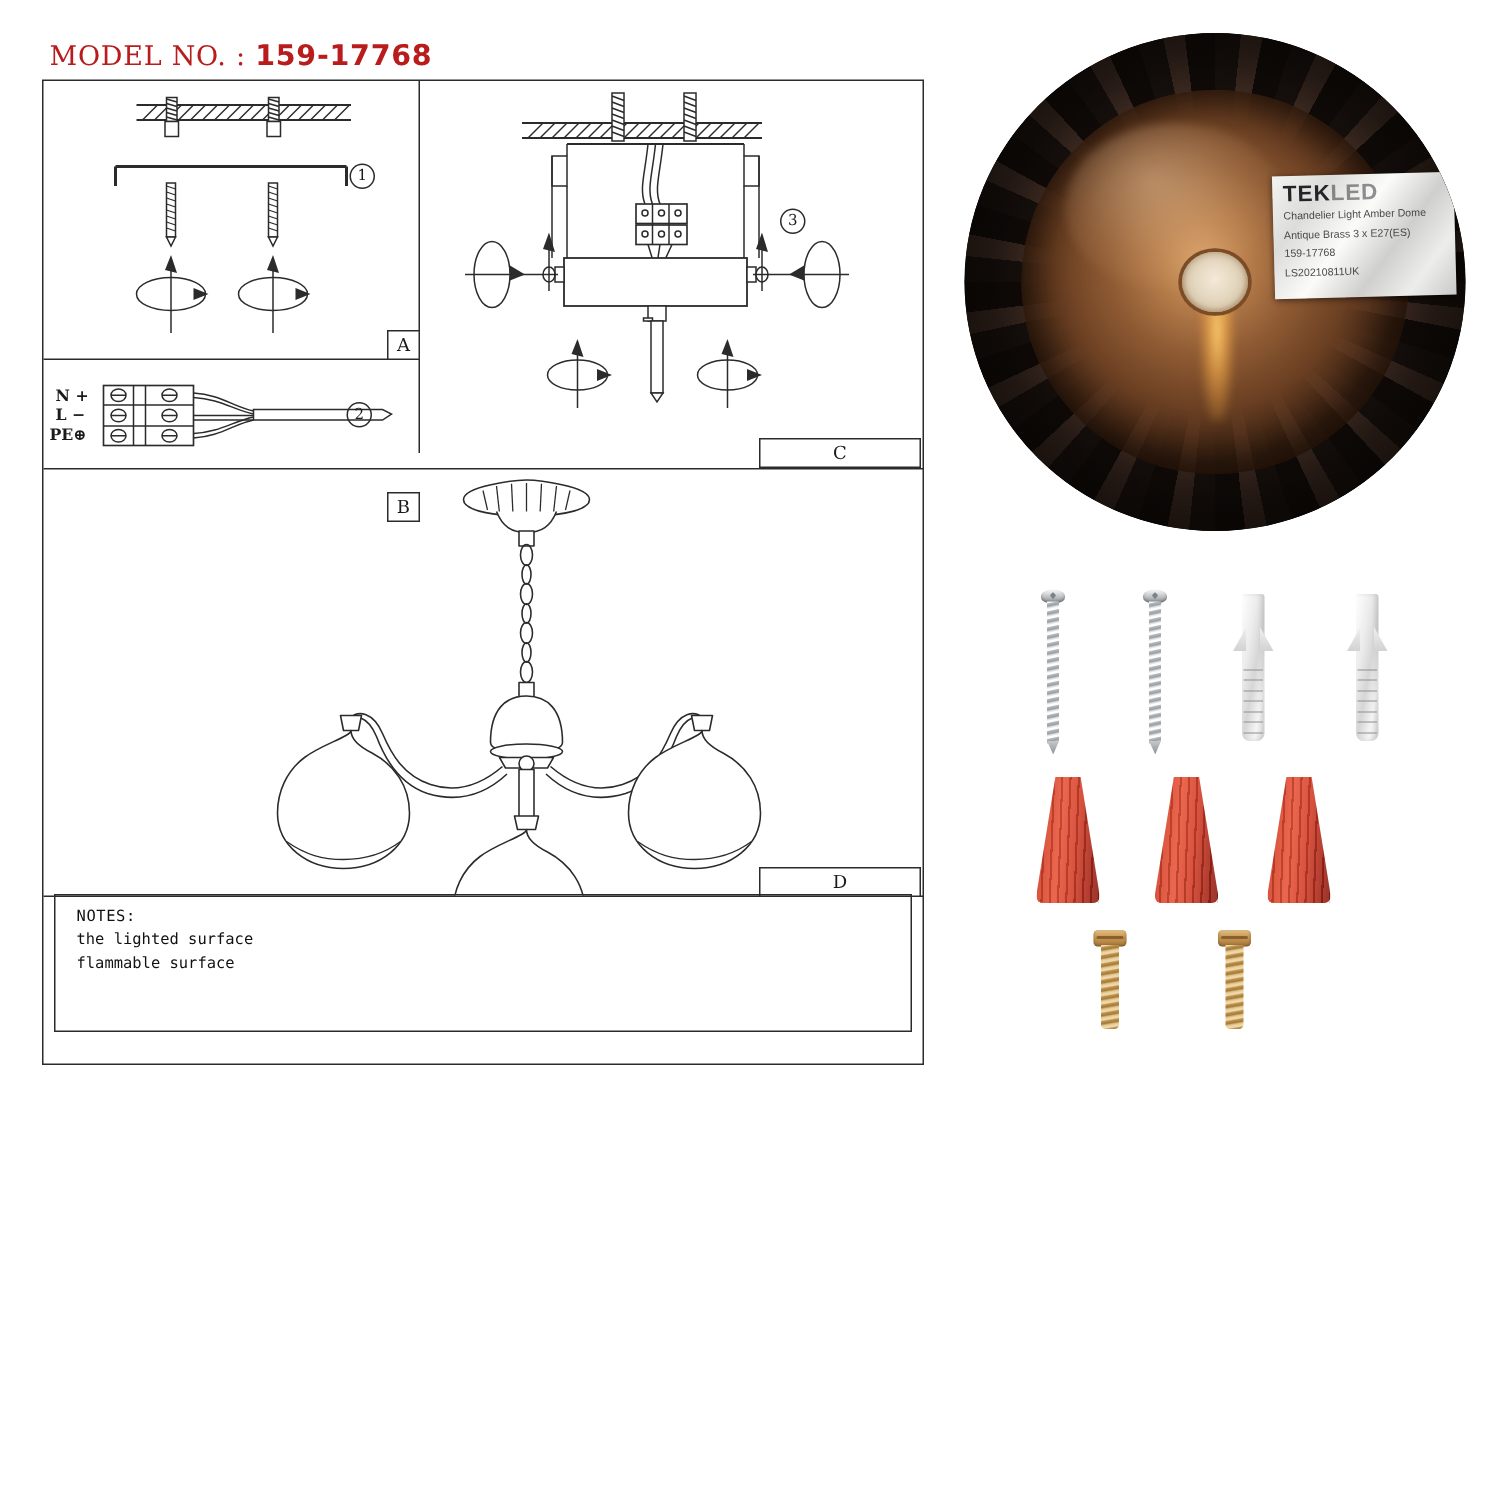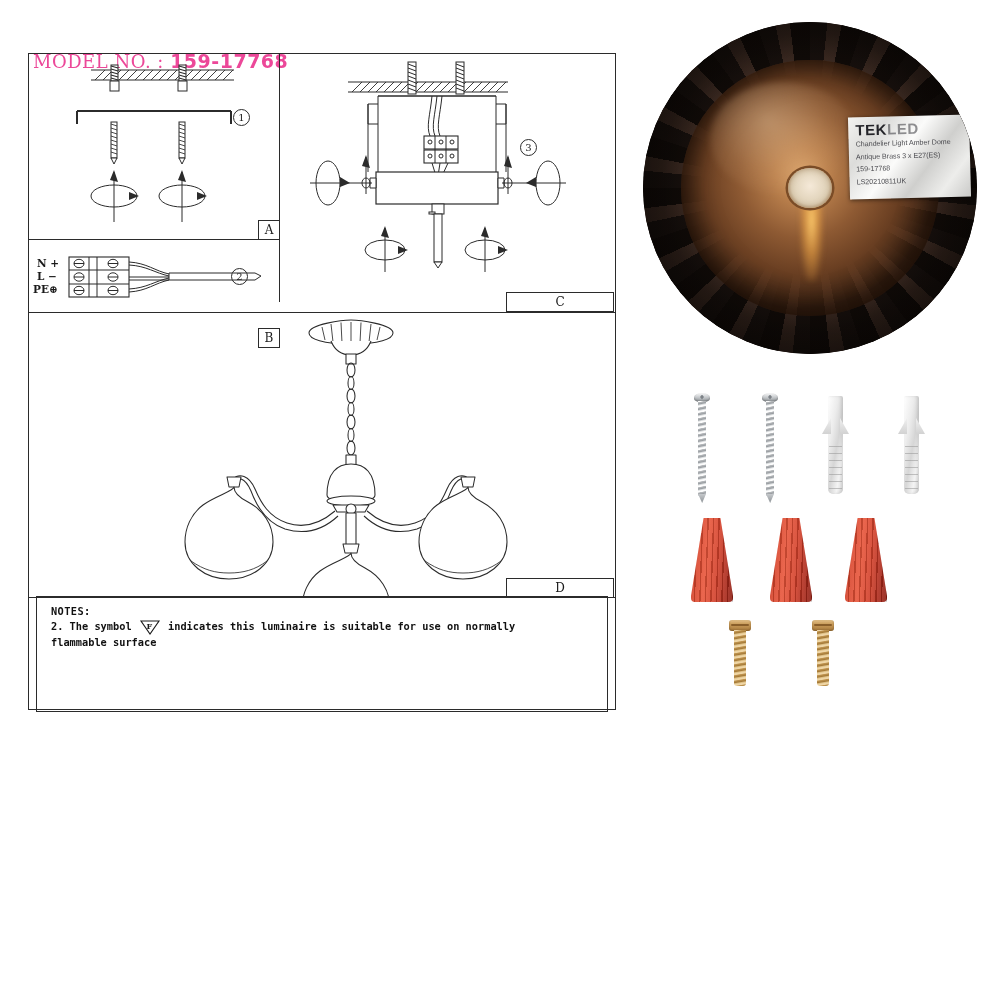--- a/index.html
+++ b/index.html
@@ -23,23 +23,22 @@
     height: 740px;
   }
 
   #model-line {
     position: absolute;
     left: 33px;
     top: 26px;
     font-family: "DejaVu Serif", serif;
     font-size: 18px;
     letter-spacing: 0.5px;
-    color: #ec4899;
+    color: #b91c1c;
     white-space: nowrap;
-    margin-top: 24px;
   }
   #model-line .mn-val {
     font-family: "DejaVu Sans", sans-serif;
     font-weight: bold;
     font-size: 19px;
   }
 
   
   #frame {
     position: absolute;
@@ -99,29 +98,28 @@
     justify-content: center;
     box-sizing: border-box;
   }
 
   
   #notes {
     position: absolute;
     left: 36px;
     top: 596px;
     width: 572px;
-    height: 116px;
+    height: 92px;
     border: 1.3px solid #2b2b2b;
     box-sizing: border-box;
     padding: 7px 6px 0 14px;
     font-family: "DejaVu Sans Mono", monospace;
     font-size: 10.3px;
     line-height: 15.3px;
     color: #111;
-    font-weight: bold;
   }
   #notes .nt-title { letter-spacing: 0.4px; }
   #notes .nt-row { white-space: nowrap; }
   #notes .sym-holder {
     display: inline-block;
     vertical-align: middle;
     position: relative;
   }
 
   
@@ -629,32 +627,22 @@
         </g>
       </svg>
     </div>
     <div class="panel-tag" id="tag-d">D</div>
 
   </div>
 
   <div id="notes">
     <div class="nt-title">NOTES:</div>
 
-
-    <div class="nt-row">
-      <span>2.</span>
-      <span>The symbol</span>
-      <span class="sym-holder">
-        <svg width="24" height="16" viewBox="0 0 24 16" style="vertical-align:-4px">
-          <path d="M3 2 L21 2 L12 15 Z" fill="none" stroke="#1a1a1a" stroke-width="1.1"></path>
-          <text x="8.6" y="10" font-family="DejaVu Serif, serif" font-size="8" fill="#1a1a1a">F</text>
-        </svg>
-      </span>
-      <span>indicates this luminaire is suitable for use on normally</span>
-    </div>
+    <div class="nt-row">the lighted surface</div>
+
     <div class="nt-row">flammable surface</div>
 
   </div>
 
 </div>
 
 <div id="photo">
   <div class="rim"></div>
   <div class="rim-shade"></div>
   <div class="bowl"></div>

